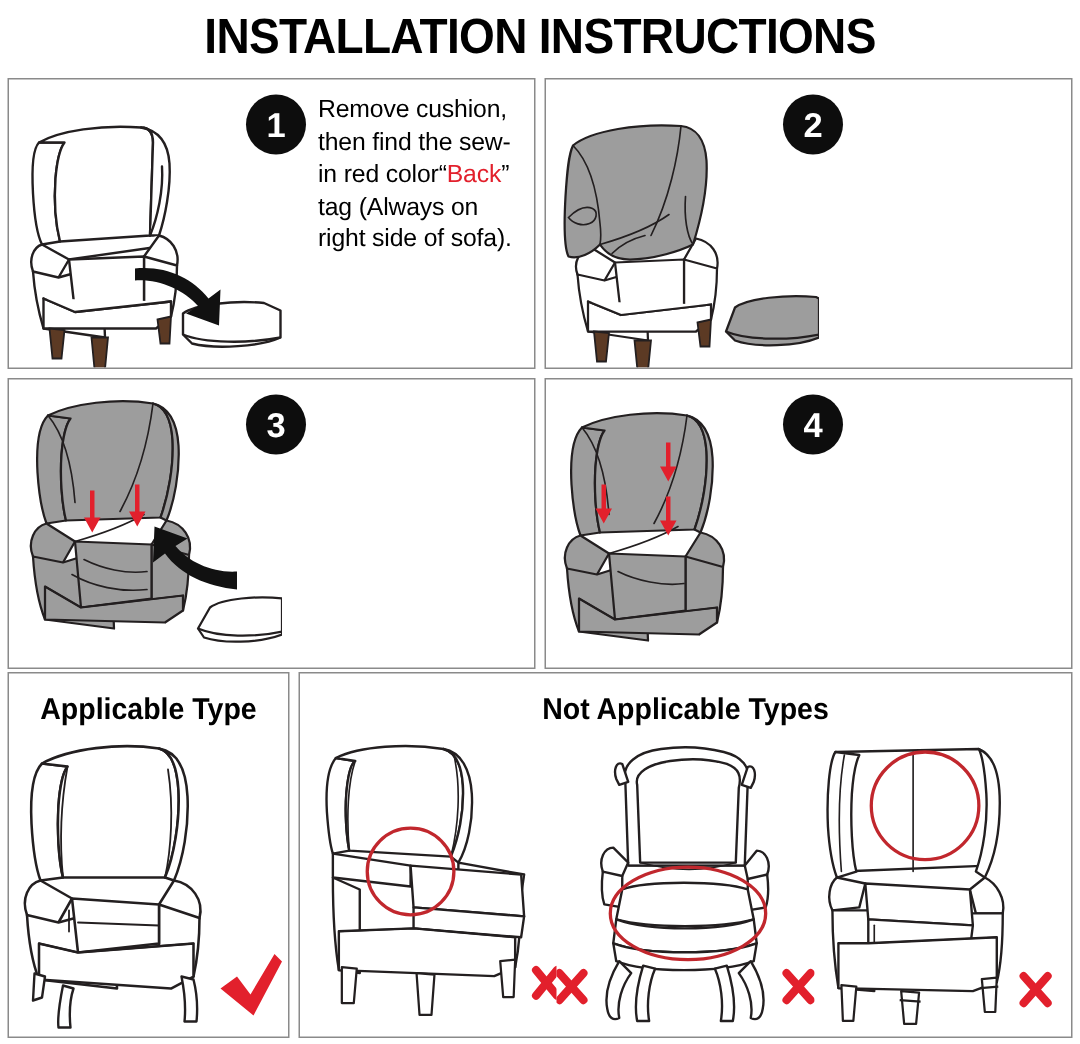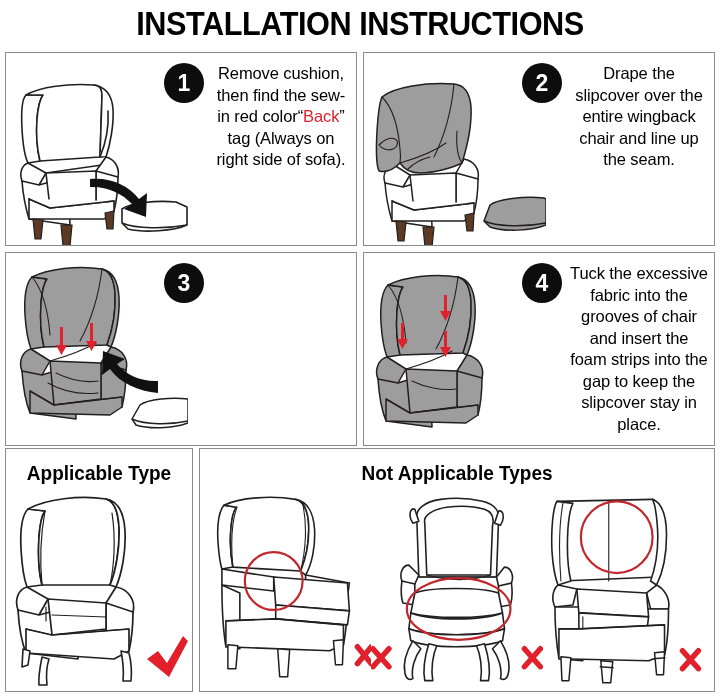--- a/index.html
+++ b/index.html
@@ -79,21 +79,20 @@
   .step-text {
     position: absolute;
     left: 206px;
     top: 10px;
     right: 6px;
     font-size: 16.5px;
     line-height: 21.5px;
     font-weight: normal;
     letter-spacing: -0.1px;
     z-index: 3;
-    text-align: center;
   }
   .hl-red { color: #e2202c; }
 
   
   .bottom-row {
     position: absolute;
     left: 5px;
     top: 448px;
     width: 710px;
     height: 244px;
@@ -221,21 +220,20 @@
           <path d="M98 110 C94 104 92 92 93 78"></path>
         </g>
 
         <g fill="#9d9d9d" stroke="#231f20" stroke-width="1.5" stroke-linejoin="round">
           <path d="M126 152 C134 146 160 143 180 145 L182 146 L182 172 C168 178 140 179 126 174 L120 168 Z"></path>
           <path d="M120 168 C134 174 162 174 182 170"></path>
         </g>
       </svg>
     </div>
     <div class="step-badge">2</div>
-    <div class="step-text">Drape the slipcover over the entire wingback chair and line up the seam.</div>
   </div>
 
   <div class="step-panel">
     <div class="step-art">
       <svg viewBox="0 0 182 192" xmlns="http://www.w3.org/2000/svg">
         <g fill="#9d9d9d" stroke="#231f20" stroke-width="1.5" stroke-linejoin="round" stroke-linecap="round">
 
           <path d="M26 24 C20 30 18 44 19 62 C20 78 22 88 25 96 L38 94 C35 82 34 64 35 50 C36 38 38 30 41 26 Z"></path>
 
           <path d="M26 24 C42 16 72 12 96 16 C104 18 108 26 109 40 C110 58 106 78 101 92 L38 94 C35 82 34 64 35 50 C36 38 38 30 41 26 Z"></path>
@@ -302,21 +300,20 @@
         </g>
 
         <g fill="#e2202c">
           <path d="M37 70 L40 70 L40 86 L44 86 L38.5 96 L33 86 L37 86 Z"></path>
           <path d="M80 42 L83 42 L83 58 L87 58 L81.5 68 L76 58 L80 58 Z"></path>
           <path d="M80 78 L83 78 L83 94 L87 94 L81.5 104 L76 94 L80 94 Z"></path>
         </g>
       </svg>
     </div>
     <div class="step-badge">4</div>
-    <div class="step-text">Tuck the excessive fabric into the grooves of chair and insert the foam strips into the gap to keep the slipcover stay in place.</div>
   </div>
 
 </div>
 
 <div class="bottom-row">
 
   <div class="bottom-box">
     <div class="bottom-heading">Applicable Type</div>
     <div class="applicable-art">
       <svg viewBox="0 0 186 200" xmlns="http://www.w3.org/2000/svg">

